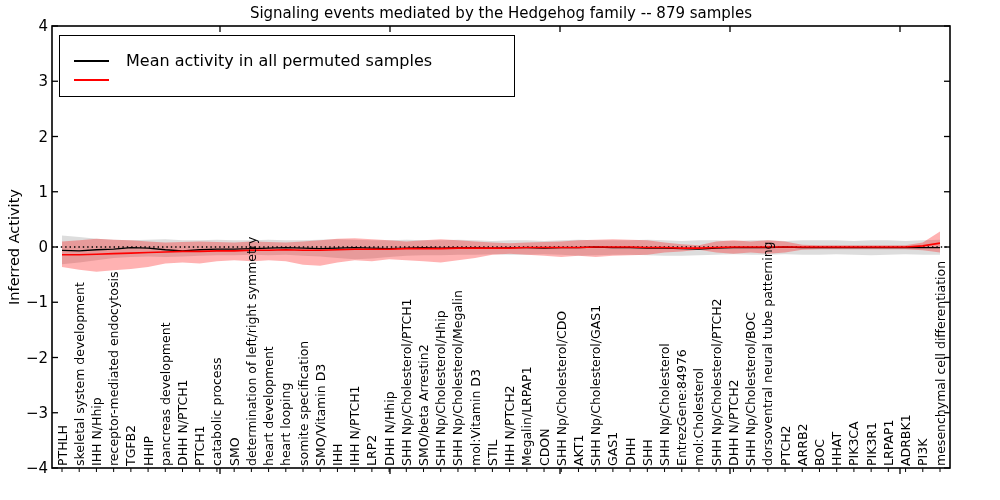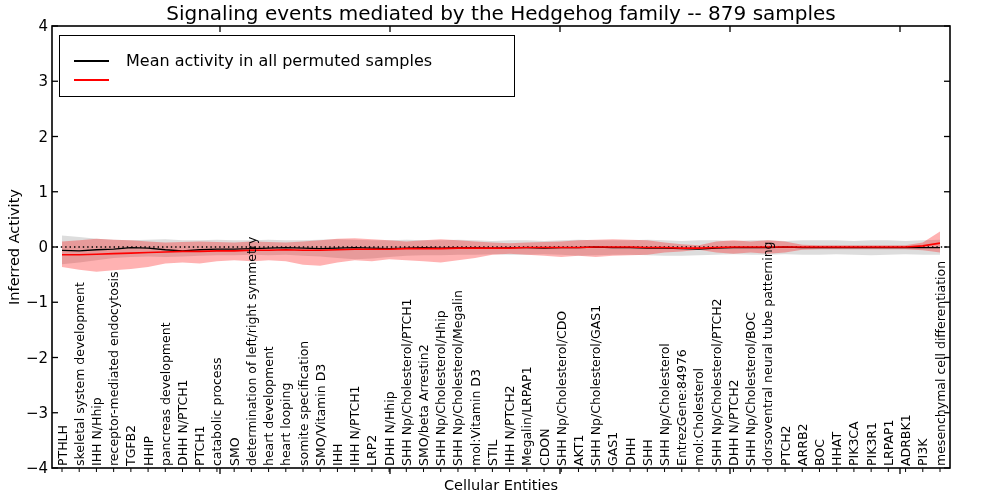--- a/index.html
+++ b/index.html
@@ -1,20 +1,20 @@
 <!DOCTYPE html>
 <html><head>
 <meta charset="utf-8">
 <style>
   html,body{margin:0;padding:0;background:#fff;width:1000px;height:500px;overflow:hidden;
     font-family:"DejaVu Sans","Liberation Sans",sans-serif;color:#000;}
   .figure{position:relative;width:1000px;height:500px;background:#fff;}
   #plot-svg{position:absolute;left:0;top:0;}
   .title{position:absolute;left:52px;top:3px;width:898px;text-align:center;
-    font-size:20px;line-height:20px;white-space:nowrap;}
+    font-size:15px;line-height:20px;white-space:nowrap;}
   .ylabel{position:absolute;left:6px;top:247px;transform:rotate(-90deg) translateX(-50%);
     transform-origin:0 0;font-size:14.5px;white-space:nowrap;}
   .xlabel{position:absolute;left:52px;top:477px;width:898px;text-align:center;font-size:14.5px;}
   .legend{position:absolute;left:59px;top:35px;width:456px;height:62px;border:1.8px solid #000;
     background:#fff;box-sizing:border-box;display:flex;flex-direction:column;
     justify-content:space-around;padding:11px 0;}
   .legend-row{display:flex;align-items:center;padding-left:14px;}
   .legend-line{width:35px;height:2px;background:#000;margin-right:17px;flex:0 0 auto;}
   .legend-text{font-size:16px;white-space:nowrap;}
   .ytick{position:absolute;left:0;width:48px;text-align:right;font-size:15px;height:18px;
@@ -109,21 +109,20 @@
       <line x1="836.7058823529411" y1="468" x2="836.7058823529411" y2="472" stroke="#000" stroke-width="1"></line>
       <line x1="853.9215686274509" y1="468" x2="853.9215686274509" y2="472" stroke="#000" stroke-width="1"></line>
       <line x1="871.1372549019608" y1="468" x2="871.1372549019608" y2="472" stroke="#000" stroke-width="1"></line>
       <line x1="888.3529411764705" y1="468" x2="888.3529411764705" y2="472" stroke="#000" stroke-width="1"></line>
       <line x1="905.5686274509803" y1="468" x2="905.5686274509803" y2="472" stroke="#000" stroke-width="1"></line>
       <line x1="922.7843137254902" y1="468" x2="922.7843137254902" y2="472" stroke="#000" stroke-width="1"></line>
       <line x1="940" y1="468" x2="940" y2="472" stroke="#000" stroke-width="1"></line>
     </svg>
   <div class="title">Signaling events mediated by the Hedgehog family -- 879 samples</div>
   <div class="ylabel">Inferred Activity</div>
-  <div class="xlabel">Cellular Entities</div>
   <div class="legend">
     <div class="legend-row">
       <span class="legend-line" id="legend-line-0" style="background: rgb(0, 0, 0);"></span>
       <span class="legend-text">Mean activity in all permuted samples</span>
     </div>
     <div class="legend-row">
       <span class="legend-line" id="legend-line-1" style="background: rgb(255, 0, 0);"></span>
     </div>
   </div>
   <div id="yticks">

